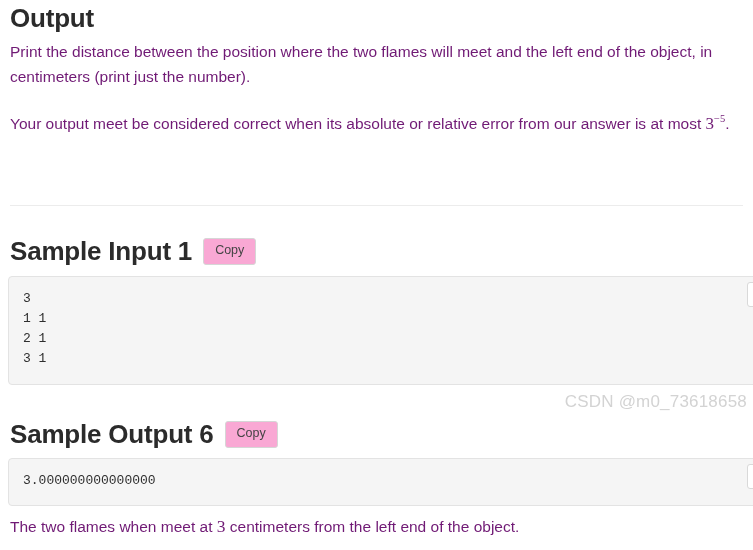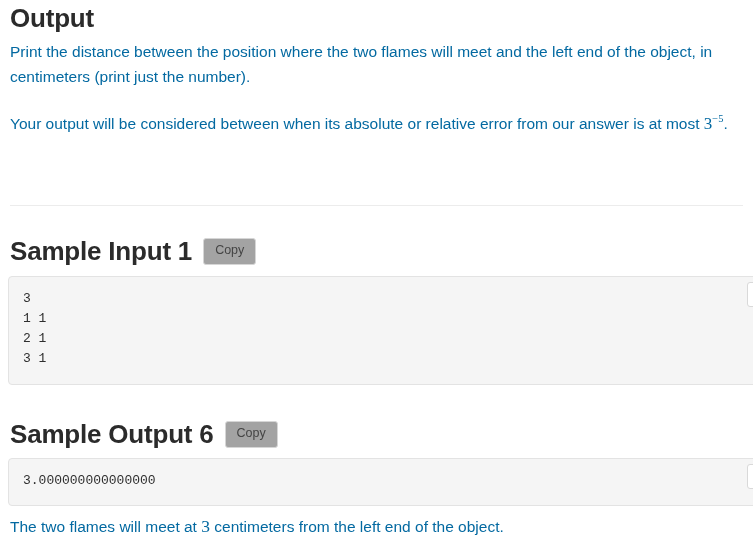--- a/index.html
+++ b/index.html
@@ -35,21 +35,21 @@
 
   .heading-row {
     display: flex;
     align-items: center;
     gap: 11px;
   }
 
   .para {
     font-size: 15.5px;
     line-height: 1.62;
-    color: #0369a1;
+    color: #701a75;
     margin: 0;
   }
 
   .math {
     font-family: "Liberation Serif", serif;
     font-size: 17px;
     position: relative;
     white-space: nowrap;
   }
   .math sup {
@@ -67,21 +67,21 @@
     border-top: 1px solid #ececec;
     margin: 0;
     height: 0;
   }
 
   .copy-btn {
     display: inline-block;
     font-size: 12.5px;
     font-family: "Liberation Sans", sans-serif;
     color: #444444;
-    background: #a3a3a3;
+    background: #f9a8d4;
     border: 1px solid #d6d6d6;
     border-radius: 3px;
     padding: 5px 11px 6px 11px;
     line-height: 1.1;
     cursor: pointer;
     white-space: nowrap;
   }
 
   .code-wrap {
     position: relative;
@@ -142,21 +142,21 @@
 </style>
 </head>
 <body>
 
 <div class="page">
 
   <h2 class="section-heading" id="output-heading">Output</h2>
 
   <p class="para" id="para-1">Print the distance between the position where the two flames will meet and the left end of the object, in centimeters (print just the number).</p>
 
-  <p class="para" id="para-2"><span>Your output will be considered between when its absolute or relative error from our answer is at most </span><span class="math"><span>3</span><sup>−5</sup></span><span>.</span></p>
+  <p class="para" id="para-2"><span>Your output meet be considered correct when its absolute or relative error from our answer is at most </span><span class="math"><span>3</span><sup>−5</sup></span><span>.</span></p>
 
   <hr class="divider" id="rule-1">
 
   <div class="heading-row" id="sample-input-heading">
     <h2 class="section-heading">Sample Input 1</h2>
     <button class="copy-btn">Copy</button>
   </div>
 
   <div class="code-wrap" id="input-code-wrap">
     <pre class="code-block">3
@@ -169,16 +169,17 @@
   <div class="heading-row" id="sample-output-heading">
     <h2 class="section-heading">Sample Output 6</h2>
     <button class="copy-btn">Copy</button>
   </div>
 
   <div class="code-wrap" id="output-code-wrap">
     <pre class="code-block">3.000000000000000</pre>
     <button class="code-copy">Copy</button>
   </div>
 
-  <p class="para" id="closing-para"><span>The two flames will meet at </span><span class="math-num">3</span><span> centimeters from the left end of the object.</span></p>
+  <p class="para" id="closing-para"><span>The two flames when meet at </span><span class="math-num">3</span><span> centimeters from the left end of the object.</span></p>
 
+  <div class="watermark">CSDN @m0_73618658</div>
 
 </div>
 
 </body></html>

